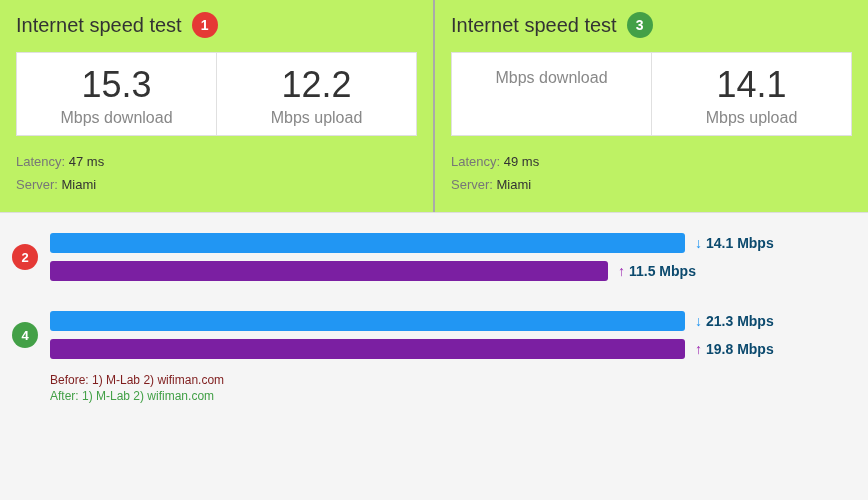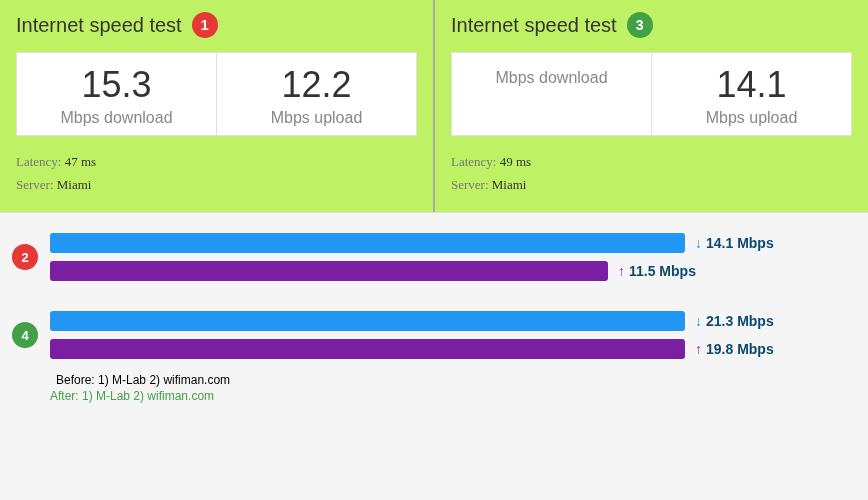--- a/index.html
+++ b/index.html
@@ -82,21 +82,20 @@
     .metric-label {
       font-size: 16px;
       color: #888;
       margin-top: 4px;
     }
 
     .info-row {
       font-size: 13px;
       color: #555;
       line-height: 1.8;
-      font-family: Liberation Serif, serif;
     }
 
     .info-row span.label {
       color: #777;
     }
 
     .info-row span.value {
       color: #333;
       font-weight: 500;
     }
@@ -175,23 +174,22 @@
       font-weight: 600;
       color: #0c4a6e;
     }
 
     .legend {
       margin-top: 10px;
       font-size: 12px;
     }
 
     .legend-before {
-      color: #000000;
+      color: #7f1d1d;
       margin-bottom: 2px;
-      margin-left: 6px;
     }
 
     .legend-after {
       color: #43a047;
     }
   </style>
 </head>
 <body>
 
 <div class="top-section">

